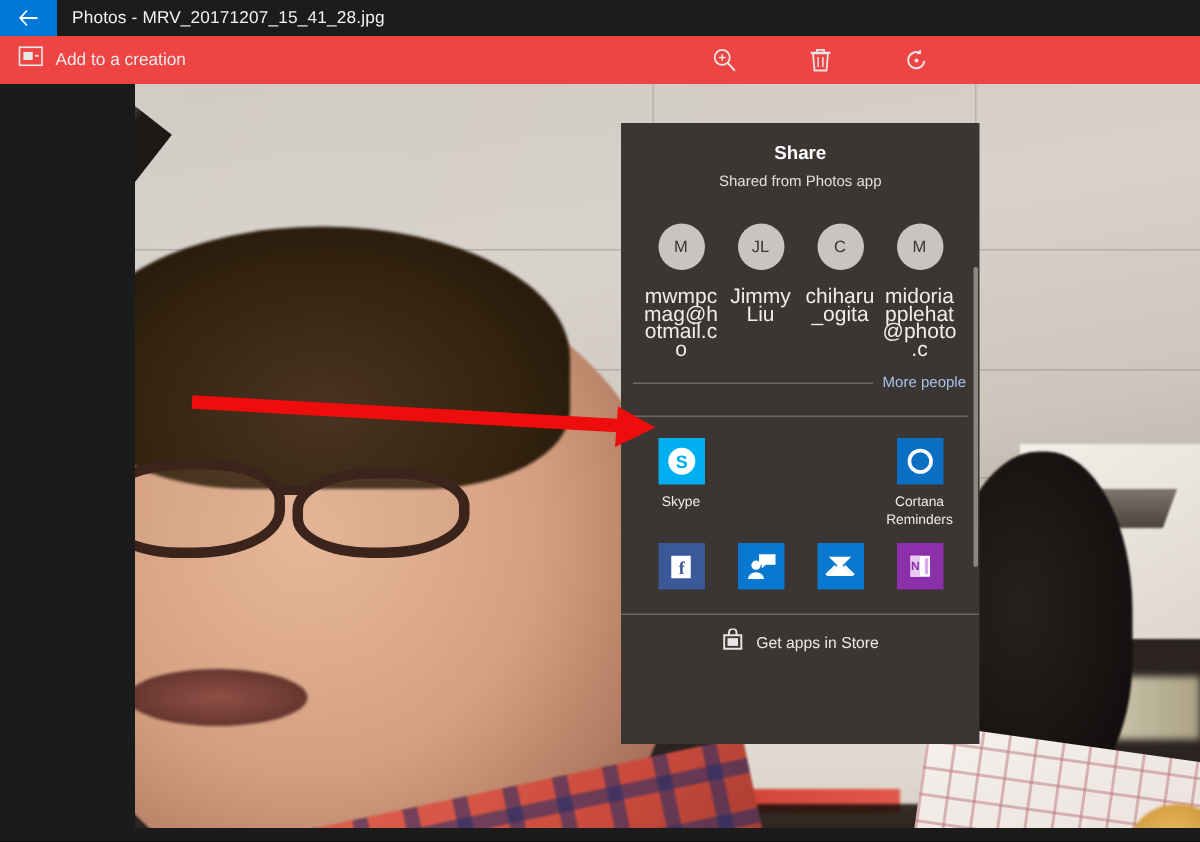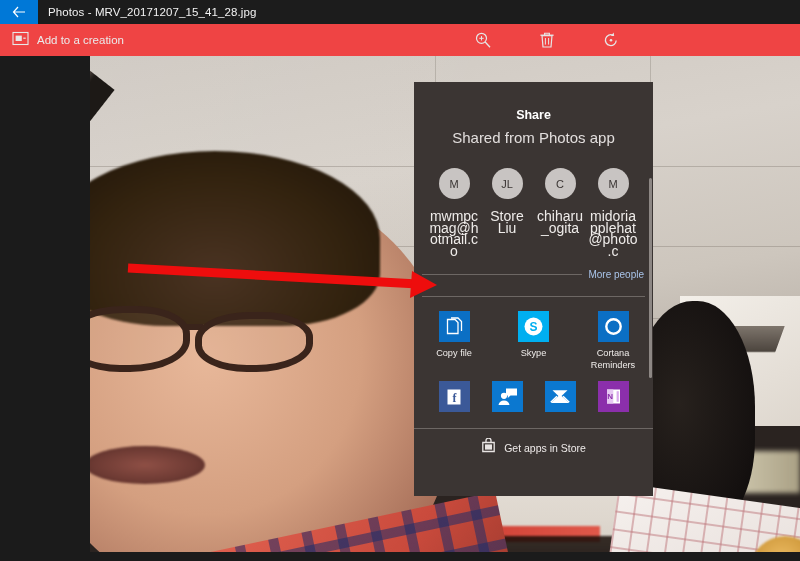--- a/index.html
+++ b/index.html
@@ -159,23 +159,23 @@
   }
 
   
   .arrow-svg { position:absolute; left:0; top:0; width:800px; height:561px; pointer-events:none; }
 
   
   .share-panel {
     position:absolute; left:414px; top:82px; width:239px; height:414px;
     background:#3b3533; color:#fff; overflow:hidden;
   }
-  .sp-head { padding-top:26px; text-align:center; }
+  .sp-head { padding-top:13px; text-align:center; }
   .sp-title { font-size:12.5px; font-weight:bold; color:#fff; }
-  .sp-sub { font-size:15px; color:#e2dedd; margin-top:7px; }
+  .sp-sub { font-size:10px; color:#e2dedd; margin-top:7px; }
   .sp-count { font-size:10.5px; color:#c2bcba; margin-top:6px; }
 
   .contacts {
     display:flex; justify-content:space-between;
     padding: 22px 14px 0 14px;
   }
   .contact { width:52px; text-align:center; cursor:pointer; }
   .avatar {
     width:31px; height:31px; border-radius:50%; background:#c8c4c2;
     color:#3a3533; font-size:11px; display:flex; align-items:center;
@@ -310,21 +310,21 @@
       <div class="sp-sub">Shared from Photos app</div>
     </div>
 
     <div class="contacts">
       <div class="contact">
         <div class="avatar">M</div>
         <div class="cname">mwmpcmag@hotmail.co</div>
       </div>
       <div class="contact">
         <div class="avatar">JL</div>
-        <div class="cname">Store Liu</div>
+        <div class="cname">Jimmy Liu</div>
       </div>
       <div class="contact">
         <div class="avatar">C</div>
         <div class="cname">chiharu_ogita</div>
       </div>
       <div class="contact">
         <div class="avatar">M</div>
         <div class="cname">midoriapplehat@photo.c</div>
       </div>
     </div>
@@ -332,29 +332,20 @@
     <div class="divrow">
       <div class="divline"></div>
       <div class="more-people">More people</div>
     </div>
 
 
     <div class="hr"></div>
 
     <div class="apps">
 
-      <div class="app">
-        <div class="tile" style="background:#0b6fc4">
-          <svg width="19" height="19" viewBox="0 0 19 19">
-            <path d="M2.5 2.5 H10 L13 5.5 V16.5 H2.5 Z" fill="none" stroke="#fff" stroke-width="1.3"></path>
-            <path d="M6 1 H13 L16.5 4.5 V14" fill="none" stroke="#fff" stroke-width="1.3"></path>
-          </svg>
-        </div>
-        <div class="aname">Copy file</div>
-      </div>
 
 
       <div class="app">
         <div class="tile" style="background:#00aff0">
           <svg width="21" height="21" viewBox="0 0 21 21">
             <circle cx="10.5" cy="10.5" r="9" fill="#ffffff"></circle>
             <text x="10.5" y="15" font-size="12" font-weight="bold" fill="#00aff0" text-anchor="middle" font-family="Liberation Sans, sans-serif">S</text>
           </svg>
         </div>
         <div class="aname">Skype</div>

